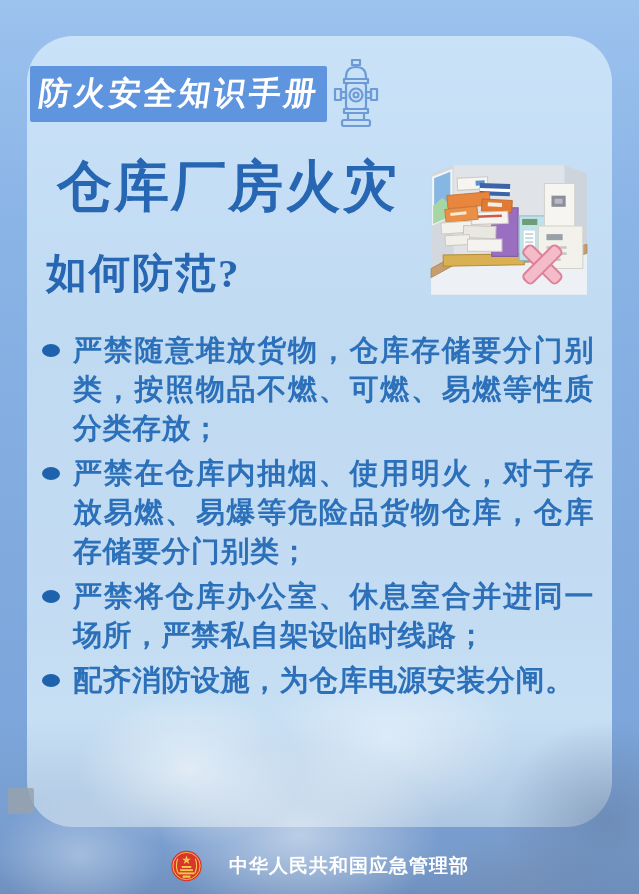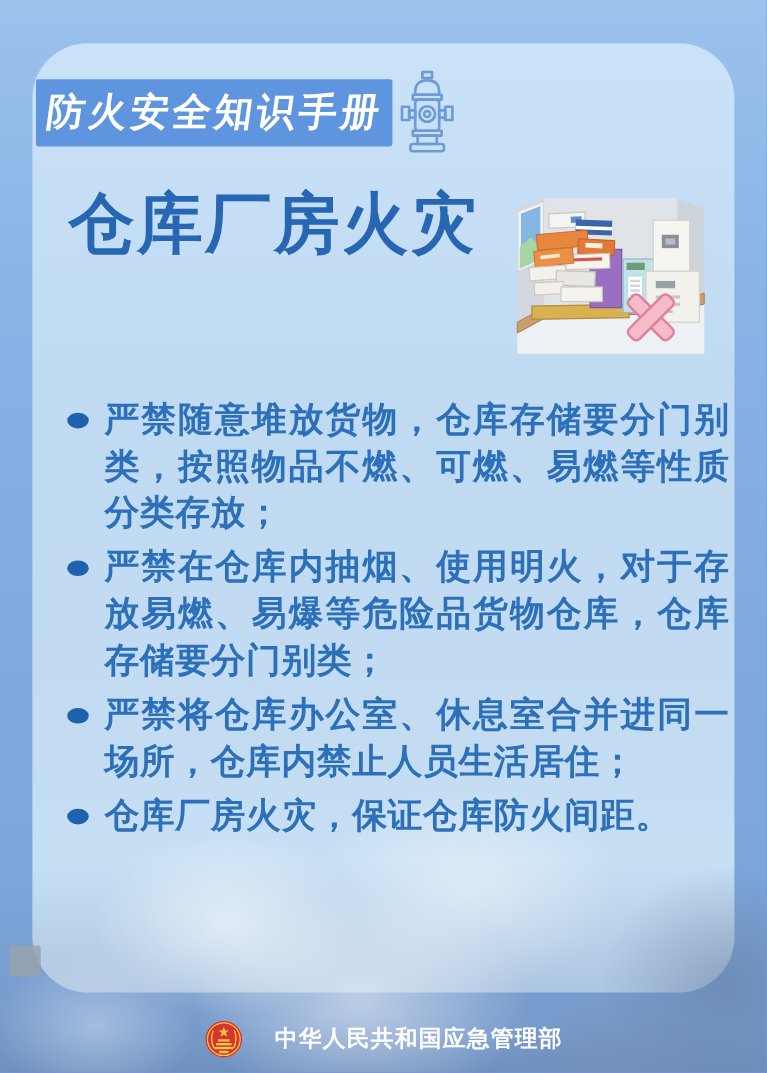--- a/index.html
+++ b/index.html
@@ -47,21 +47,21 @@
     font-family:"Liberation Serif","DejaVu Serif",serif;
     font-size:55px;font-weight:bold;letter-spacing:2px;color:#2766b2;white-space:nowrap;
   }
   .subtitle{
     position:absolute;left:46px;top:246px;z-index:3;
     font-family:"Liberation Serif","DejaVu Serif",serif;
     font-size:41px;font-weight:bold;letter-spacing:2px;color:#2766b2;white-space:nowrap;
   }
   .illustration{position:absolute;left:423px;top:155px;z-index:3;}
   .tips{
-    position:absolute;left:56px;top:331px;width:552px;z-index:3;
+    position:absolute;left:42px;top:331px;width:552px;z-index:3;
     list-style:none;margin:0;padding:0;
   }
   .tip{display:flex;margin-bottom:6px;}
   .dot{
     flex:0 0 18px;width:13px;height:13px;margin-top:13px;margin-right:13px;
     border-radius:50%;background:#1e62ad;
   }
   .tip-text{
     flex:1;font-size:29px;line-height:39px;font-weight:600;color:#2c70ba;
     letter-spacing:.5px;text-align:justify;
@@ -97,20 +97,21 @@
     <rect x="2" y="31" width="6" height="11"></rect>
     <rect x="8" y="34" width="5" height="6"></rect>
     <rect x="38" y="31" width="6" height="11"></rect>
     <rect x="33" y="34" width="5" height="6"></rect>
     <rect x="11" y="51" width="24" height="4"></rect>
     <rect x="15" y="55" width="16" height="7"></rect>
     <rect x="9" y="62" width="28" height="6" rx="2"></rect>
   </svg>
 
   <h1 class="title">仓库厂房火灾</h1>
+  <div class="subtitle">如何防范?</div>
 
   <svg class="illustration" width="172" height="140" viewBox="0 0 170 138">
 
     <polygon points="30,10 140,10 140,95 30,100" fill="#e0e3e7"></polygon>
     <polygon points="140,10 162,18 162,88 140,95" fill="#ced4db"></polygon>
     <polygon points="8,18 30,10 30,100 8,112" fill="#d3d8de"></polygon>
 
     <polygon points="10,22 28,15 28,60 10,68" fill="#85b7e2" stroke="#f2f5f8" stroke-width="2"></polygon>
     <polygon points="10,50 19,42 28,50 28,60 10,68" fill="#a5d6a4"></polygon>
 
@@ -163,25 +164,25 @@
     <li class="tip">
       <span class="dot"></span>
       <span class="tip-text">严禁随意堆放货物，仓库存储要分门别类，按照物品不燃、可燃、易燃等性质分类存放；</span>
     </li>
     <li class="tip">
       <span class="dot"></span>
       <span class="tip-text">严禁在仓库内抽烟、使用明火，对于存放易燃、易爆等危险品货物仓库，仓库存储要分门别类；</span>
     </li>
     <li class="tip">
       <span class="dot"></span>
-      <span class="tip-text">严禁将仓库办公室、休息室合并进同一场所，仓库内禁止人员生活居住；</span>
-    </li>
-    <li class="tip">
-      <span class="dot"></span>
-      <span class="tip-text">仓库厂房火灾，保证仓库防火间距。</span>
+      <span class="tip-text">严禁将仓库办公室、休息室合并进同一场所，严禁私自架设临时线路；</span>
+    </li>
+    <li class="tip">
+      <span class="dot"></span>
+      <span class="tip-text">配齐消防设施，为仓库电源安装分闸。</span>
     </li>
   </ul>
 
   <div class="footer">
     <svg class="emblem" width="32" height="32" viewBox="0 0 40 40">
       <circle cx="20" cy="20" r="19" fill="#d8352b"></circle>
       <circle cx="20" cy="20" r="17" fill="none" stroke="#f2c94c" stroke-width="1.2"></circle>
       <polygon fill="#f2c94c" points="20,7 21.4,11 25.4,11 22.2,13.4 23.4,17.4 20,15 16.6,17.4 17.8,13.4 14.6,11 18.6,11"></polygon>
       <path d="M9 11 Q5.5 20 9.5 29" stroke="#f2c94c" stroke-width="1.4" fill="none"></path>
       <path d="M31 11 Q34.5 20 30.5 29" stroke="#f2c94c" stroke-width="1.4" fill="none"></path>

